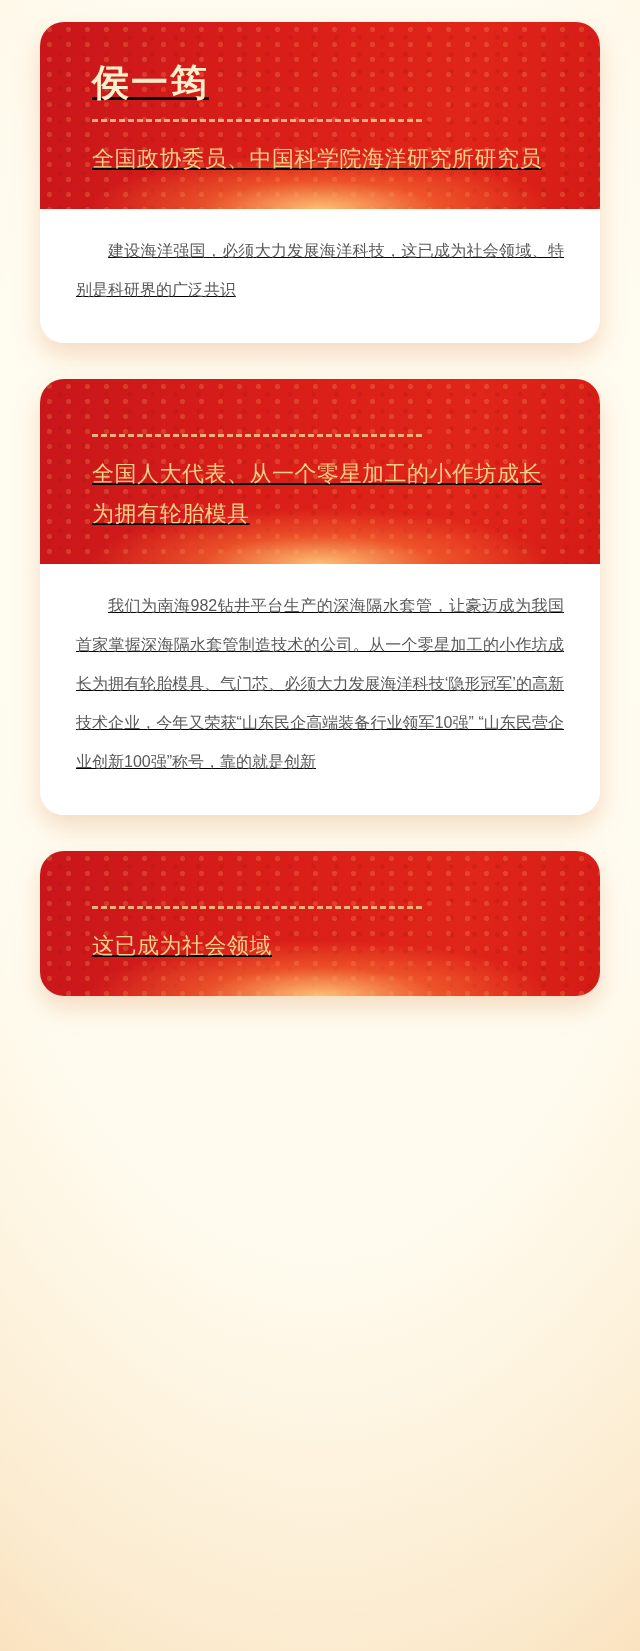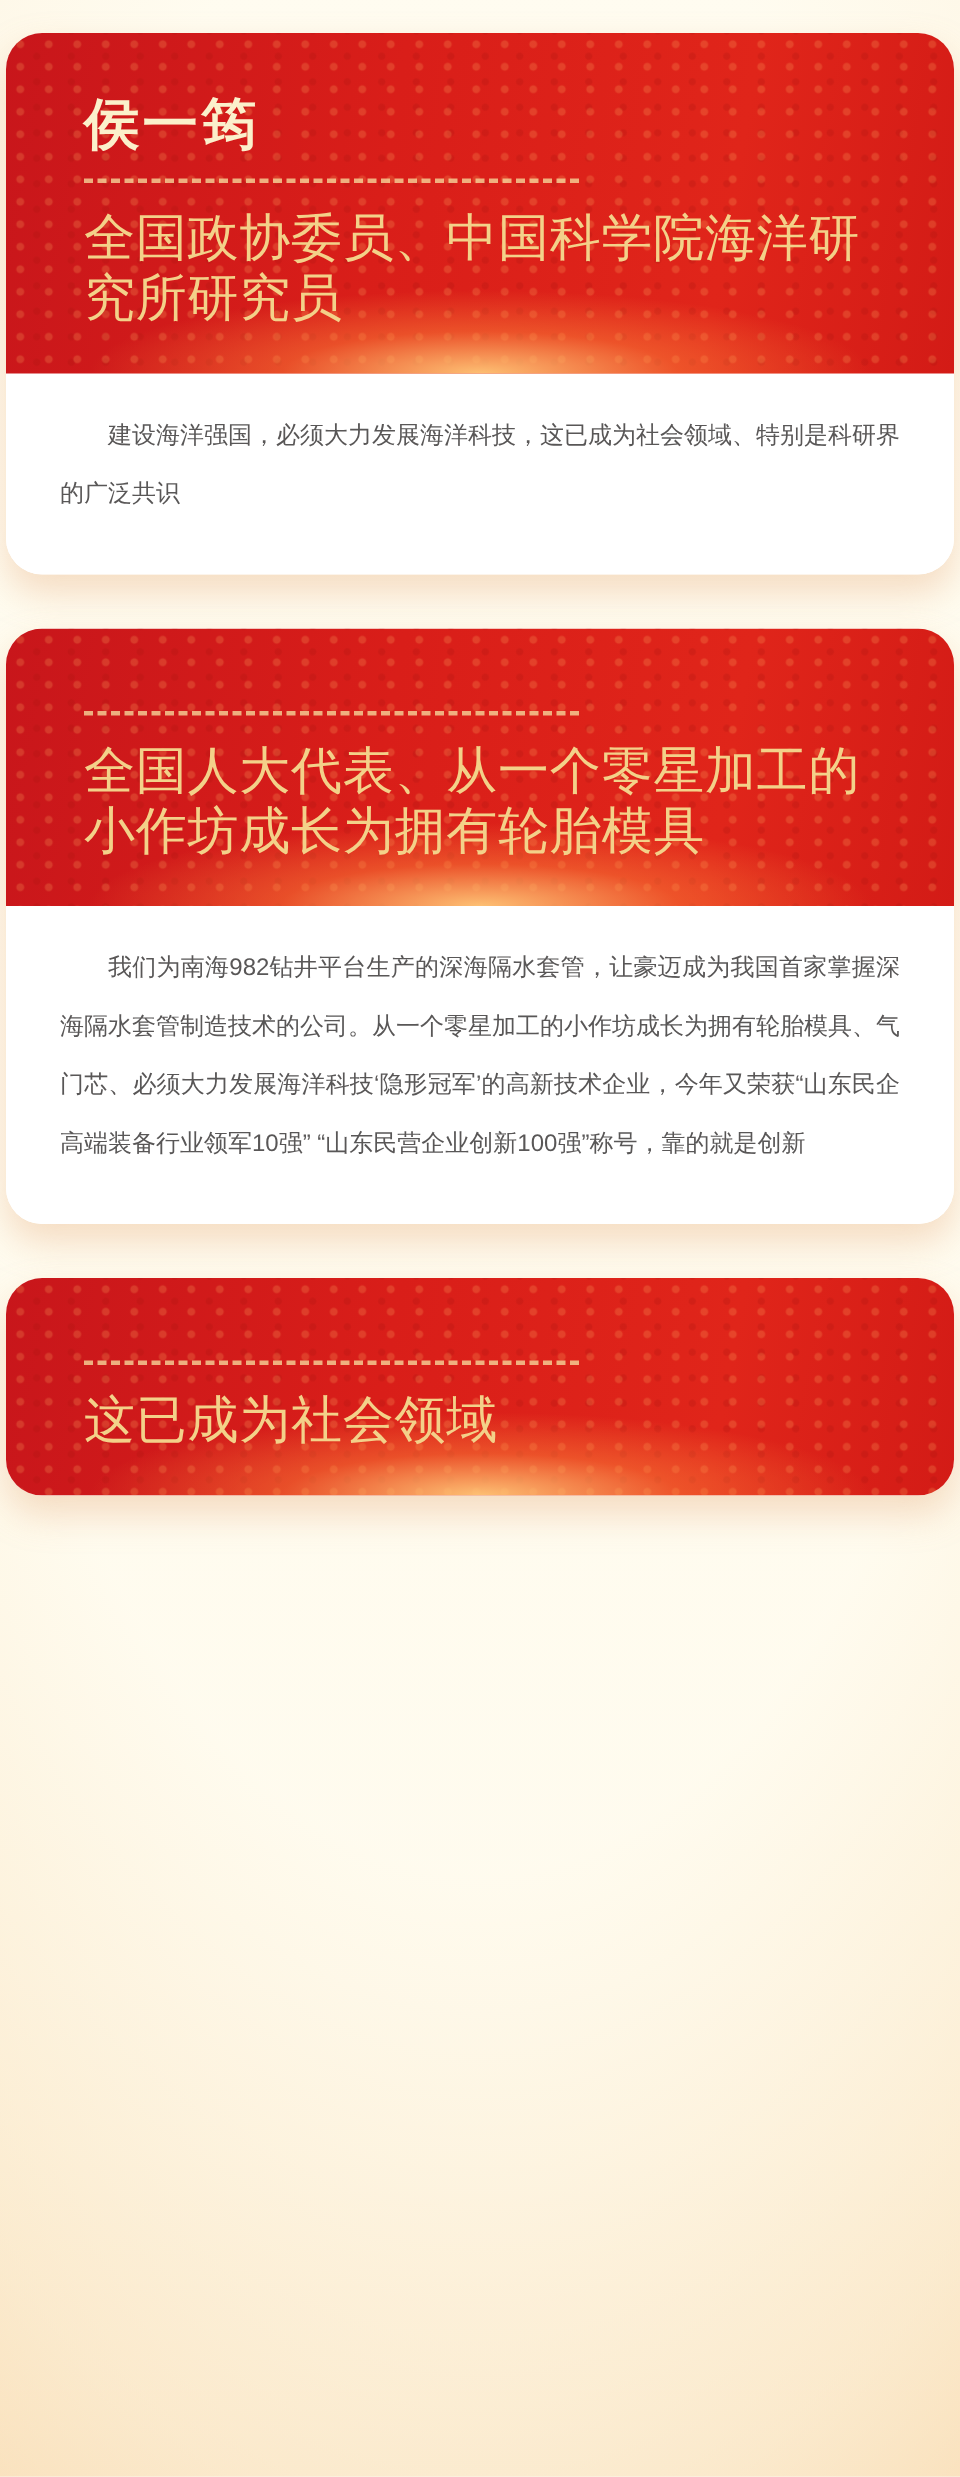--- a/index.html
+++ b/index.html
@@ -8,26 +8,27 @@
     height: 1651px;
     overflow: hidden;
     font-family: "Liberation Sans", "DejaVu Sans", sans-serif;
     background:
       radial-gradient(ellipse 120% 90% at 50% 35%, rgba(255,252,240,0.95) 45%, rgba(252,238,212,0.6) 75%, rgba(247,210,160,0.85) 100%),
       linear-gradient(180deg, #FEFAEE 0%, #FDF4DF 55%, #F9E2BF 100%);
   }
   .page { padding-top: 22px; }
 
   .card {
-    width: 632px;
+    width: 560px;
     margin: 0 auto 36px auto;
     border-radius: 24px;
     overflow: hidden;
     box-shadow: 0 12px 24px rgba(225,160,110,0.35);
     background: #FFFFFF;
+    text-decoration: underline;
   }
 
   .card-header {
     position: relative;
     background: linear-gradient(100deg, #C8161B 0%, #D91E19 40%, #E0251A 75%, #D31B16 100%);
     padding: 40px 40px 30px 52px;
   }
   
   .card-header::before {
     content: "";
@@ -61,21 +62,21 @@
     letter-spacing: 2px;
     line-height: 42px;
   }
   .dashed-divider {
     width: 330px;
     border: none;
     border-top: 3px dashed rgba(246,218,156,0.78);
     margin: 15px 0 17px 0;
   }
   .person-title {
-    font-size: 34px;
+    font-size: 22px;
     color: #F3D189;
     line-height: 40px;
     letter-spacing: 0.5px;
   }
 
   .card-body {
     background: #FFFFFF;
     padding: 22px 36px 34px 36px;
   }
   .quote-text {

